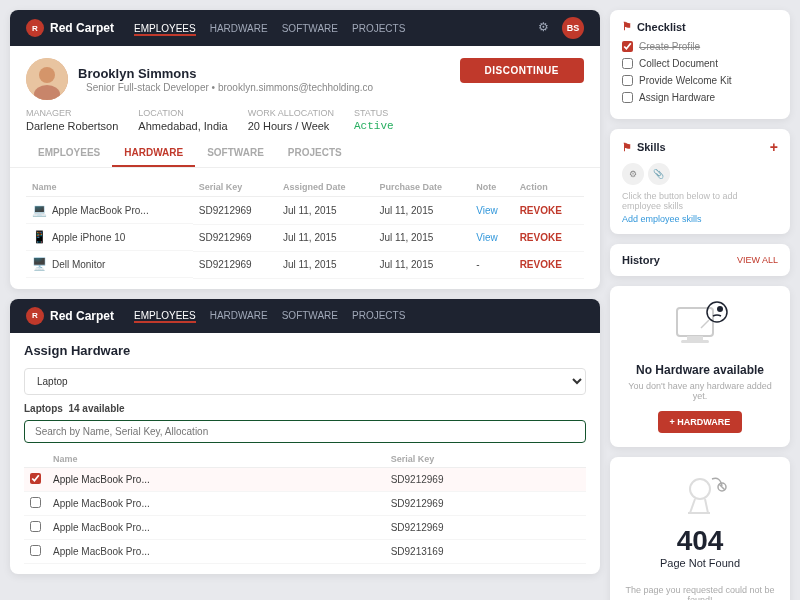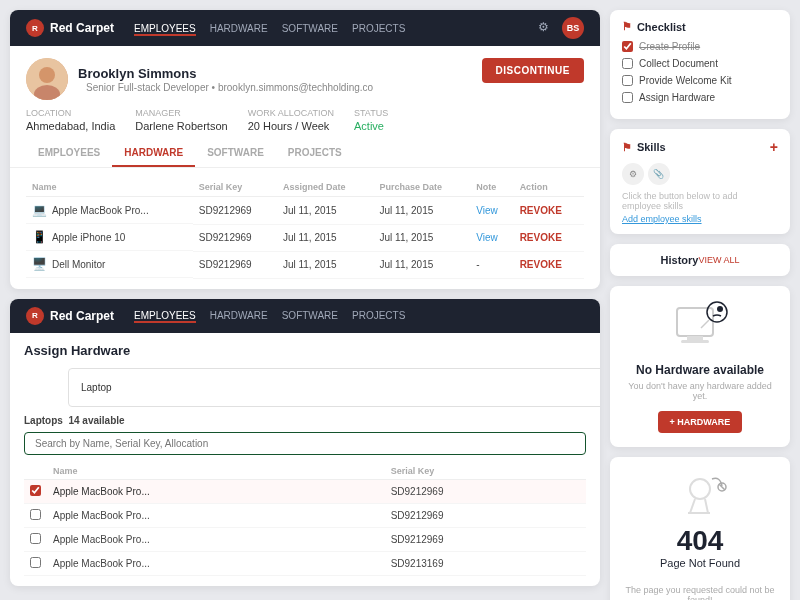--- a/index.html
+++ b/index.html
@@ -138,21 +138,21 @@
       font-size: 10px;
       color: #888;
       margin-top: 1px;
       margin-left: 8px;
     }
     .discontinue-btn {
       background: #c0392b;
       color: #fff;
       border: none;
       border-radius: 4px;
-      padding: 7px 14px;
+      padding: 7px 25px;
       font-size: 10px;
       font-weight: 700;
       cursor: pointer;
       letter-spacing: 0.5px;
     }
     .meta-row {
       display: flex;
       gap: 20px;
       padding: 0 16px 8px;
     }
@@ -163,20 +163,21 @@
       margin-bottom: 2px;
       text-transform: uppercase;
     }
     .meta-item .value {
       font-size: 11px;
       color: #333;
       font-weight: 500;
     }
     .meta-item .value.active {
       color: #27ae60;
+      font-family: Liberation Mono, monospace;
     }
 
     
     .tab-bar {
       display: flex;
       gap: 0;
       padding: 0 16px;
       border-bottom: 1px solid #eee;
     }
     .tab {
@@ -301,25 +302,24 @@
     }
     .skills-placeholder {
       font-size: 9px;
       color: #bbb;
     }
     .add-skills-link {
       font-size: 9px;
       color: #3498db;
       cursor: pointer;
       margin-top: 3px;
-      text-decoration: underline;
     }
     .history-row {
       display: flex;
-      justify-content: center;
+      justify-content: space-between;
       align-items: center;
     }
     .view-all {
       font-size: 9px;
       color: #c0392b;
       cursor: pointer;
     }
 
     
     .bottom-row {
@@ -406,28 +406,27 @@
     }
     .modal-label {
       font-size: 9px;
       color: #aaa;
       text-transform: uppercase;
       margin-bottom: 3px;
     }
     .modal-select {
       border: 1px solid #e0e0e0;
       border-radius: 4px;
-      padding: 12px 8px;
+      padding: 6px 8px;
       font-size: 10px;
       color: #333;
       width: 100%;
       margin-bottom: 8px;
       outline: none;
       background: #fff;
-      margin-left: 44px;
     }
     .available-count {
       font-size: 10px;
       color: #444;
       margin-bottom: 6px;
     }
     .available-count span {
       font-weight: 600;
     }
     .modal-search {
@@ -509,26 +508,26 @@
           <div class="role">
             <span>Senior Full-stack Developer</span> • <span>brooklyn.simmons@techholding.co</span>
           </div>
         </div>
       </div>
       <button class="discontinue-btn">DISCONTINUE</button>
     </div>
 
     <div class="meta-row">
       <div class="meta-item">
+        <label>Manager</label>
+        <div class="value">Darlene Robertson</div>
+      </div>
+      <div class="meta-item">
         <label>Location</label>
         <div class="value">Ahmedabad, India</div>
-      </div>
-      <div class="meta-item">
-        <label>Manager</label>
-        <div class="value">Darlene Robertson</div>
       </div>
       <div class="meta-item">
         <label>Work Allocation</label>
         <div class="value">20 Hours / Week</div>
       </div>
       <div class="meta-item">
         <label>Status</label>
         <div class="value active">Active</div>
       </div>
     </div>

